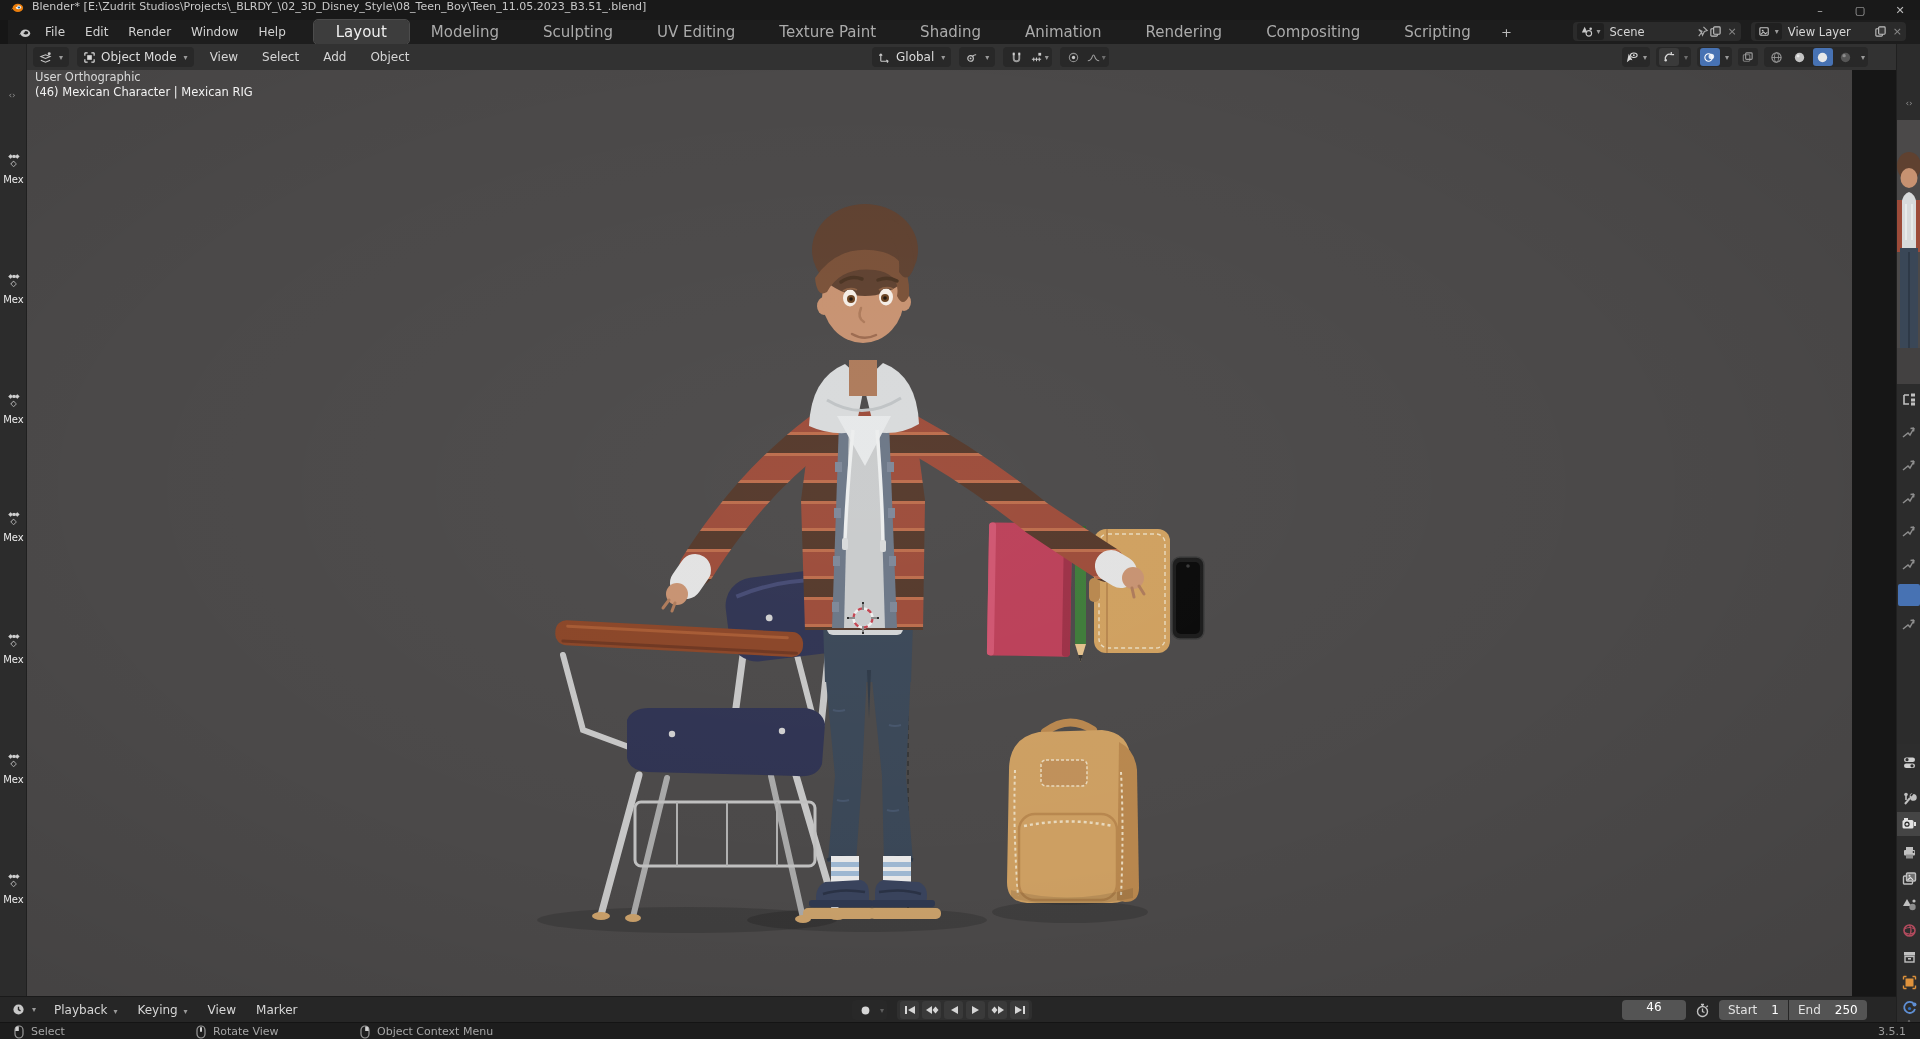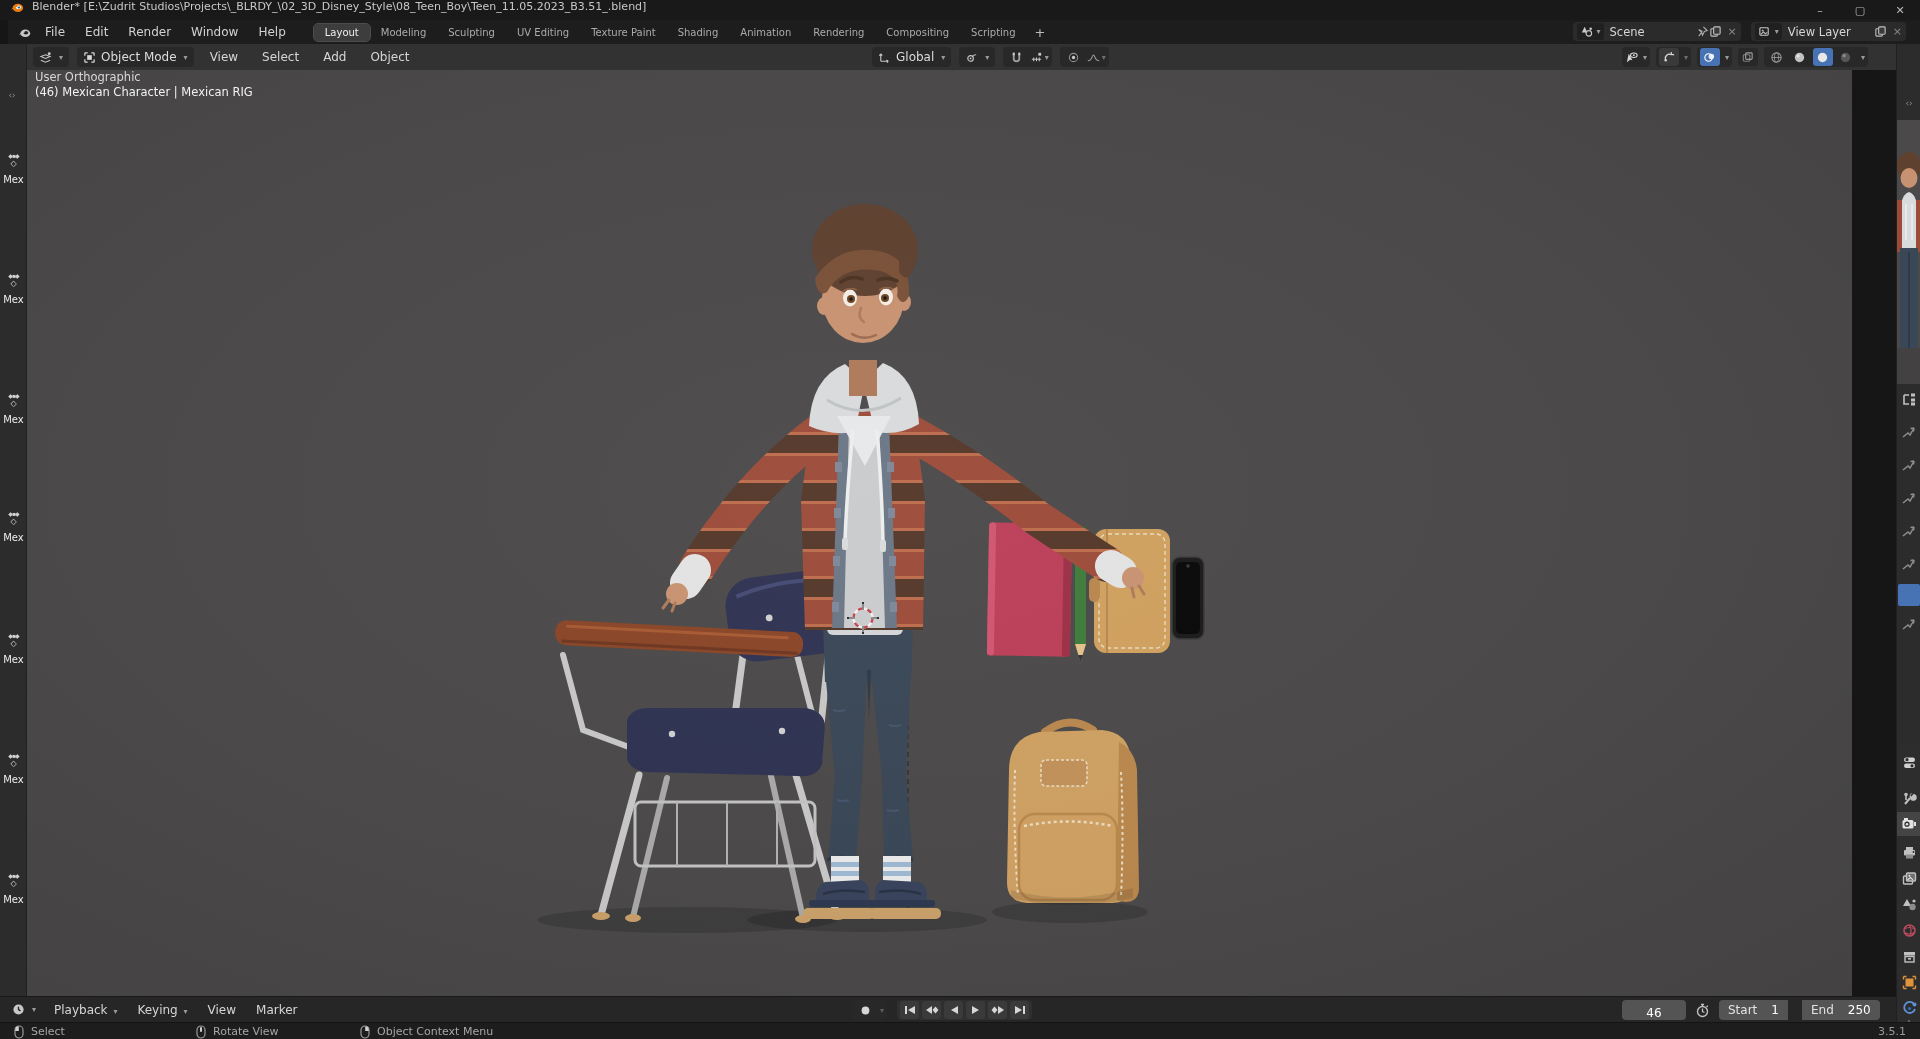--- a/index.html
+++ b/index.html
@@ -20,21 +20,21 @@
   
   #titlebar{position:absolute;left:0;top:0;width:1920px;height:20px;background:var(--titlebar_bg);
     display:flex;align-items:flex-start;color:#c8c8c8;font-size:11px;}
   #titlebar .logo{width:14px;height:14px;margin:0 8px 0 10px;}
   .wctrl{position:absolute;top:0;height:20px;width:40px;display:flex;align-items:center;justify-content:center;color:#bbb;font-size:11px;}
   
   #topbar{position:absolute;left:0;top:20px;width:1920px;height:24px;background:var(--topbar_bg);
     display:flex;align-items:center;margin-left:8px;}
   .menu-item{padding:3px 10px;color:#d2d2d2;border-radius:4px;}
   #ws-tabs{display:flex;align-items:center;margin-left:18px;}
-  .ws-tab{padding:3px 11px;color:#ababab;border-radius:4px 4px 0 0;font-size:10px;}
+  .ws-tab{padding:3px 22px;color:#ababab;border-radius:4px 4px 0 0;font-size:15px;}
   .ws-tab.active{background:var(--active_tab_bg);color:#efefef;outline:1px solid #4c4c4c;border-radius:4px;}
   .ws-add{padding:2px 8px;color:#bbb;font-size:13px;}
   #topbar-right{position:absolute;right:14px;top:22px;display:flex;gap:10px;align-items:center;}
   .id-block{display:flex;align-items:center;background:#2b2b2b;border-radius:4px;height:19px;padding:0 4px;}
   .id-block .chip{display:flex;align-items:center;gap:2px;background:#202020;border-radius:3px;height:17px;padding:0 3px;margin-right:6px;color:#bbb;}
   .id-block .name{color:#d6d6d6;font-size:11.5px;min-width:86px;}
   .mini-ico{width:13px;height:13px;display:inline-block;}
   .caret{font-size:8px;color:#9a9a9a;margin-left:2px;}
   .xbtn{color:#8a8a8a;margin-left:6px;font-size:11px;}
   
@@ -67,22 +67,22 @@
   .ptab{position:absolute;left:0;width:24px;height:24px;display:flex;align-items:center;justify-content:center;}
   .ptab.active{background:#454545;}
   
   #timeline{position:absolute;left:0;top:996px;width:1896px;height:26px;background:var(--timeline_bg);border-top:1px solid #1a1a1a;display:flex;align-items:center;}
   #tl-left{display:flex;align-items:center;gap:4px;margin-left:6px;}
   #tl-center{position:absolute;left:852px;top:3px;display:flex;align-items:center;gap:10px;}
   .transport{display:flex;align-items:center;background:#2f2f2f;border-radius:4px;height:20px;padding:0 2px;gap:1px;}
   .tbtn{width:19px;height:18px;border-radius:3px;background:#3a3a3a;display:flex;align-items:center;justify-content:center;margin:0 1px;}
   #tl-right{position:absolute;left:1622px;top:3px;display:flex;align-items:center;gap:9px;}
   #frame-field{width:64px;height:20px;background:var(--field_bg);border-radius:4px;color:#fff;
-    display:flex;align-items:flex-end;justify-content:center;font-size:12px;}
-  .range-group{display:flex;height:20px;border-radius:4px;overflow:hidden;gap:14px;}
+    display:flex;align-items:flex-start;justify-content:center;font-size:12px;}
+  .range-group{display:flex;height:20px;border-radius:4px;overflow:hidden;gap:1px;}
   .range-seg{background:var(--field_bg);display:flex;align-items:center;padding:0 9px;gap:14px;}
   .range-seg .lab{color:#e2e2e2;} .range-seg .val{color:#fff;}
   
   #statusbar{position:absolute;left:0;top:1022px;width:1920px;height:17px;background:var(--statusbar_bg);border-top:1px solid #141414;}
   .sb-item{position:absolute;top:0;height:17px;display:flex;align-items:center;gap:7px;color:#a6a6a6;font-size:11px;}
   #sb-version{position:absolute;right:14px;top:0;height:17px;display:flex;align-items:center;color:#9a9a9a;font-size:11px;}
 </style>
 </head>
 <body>
 

